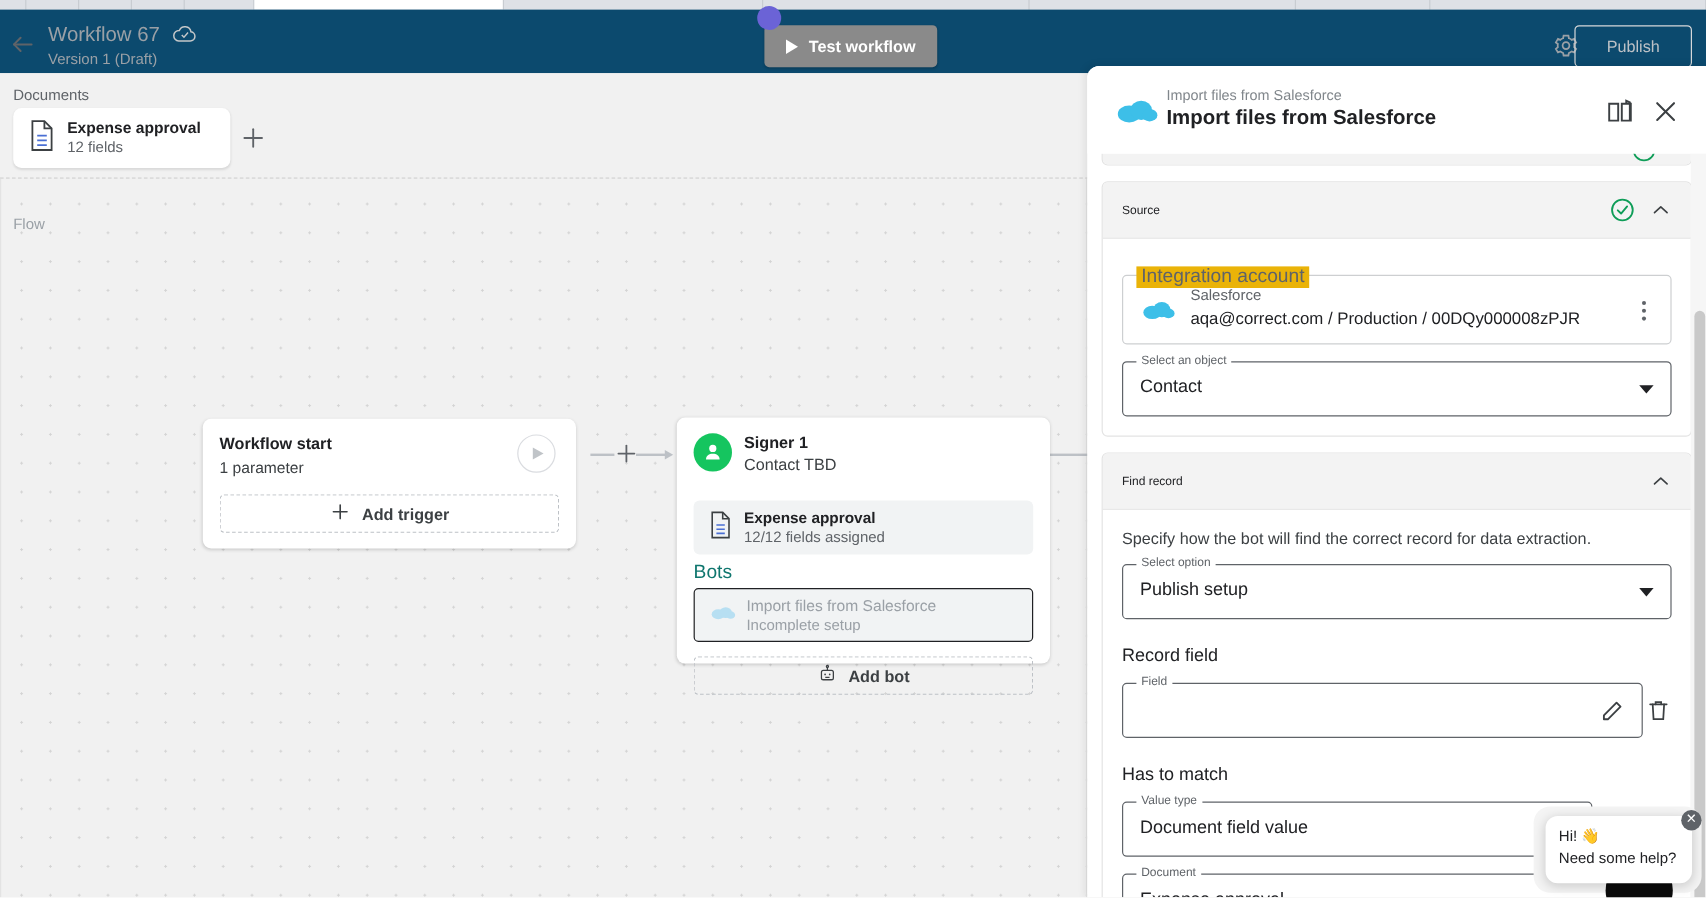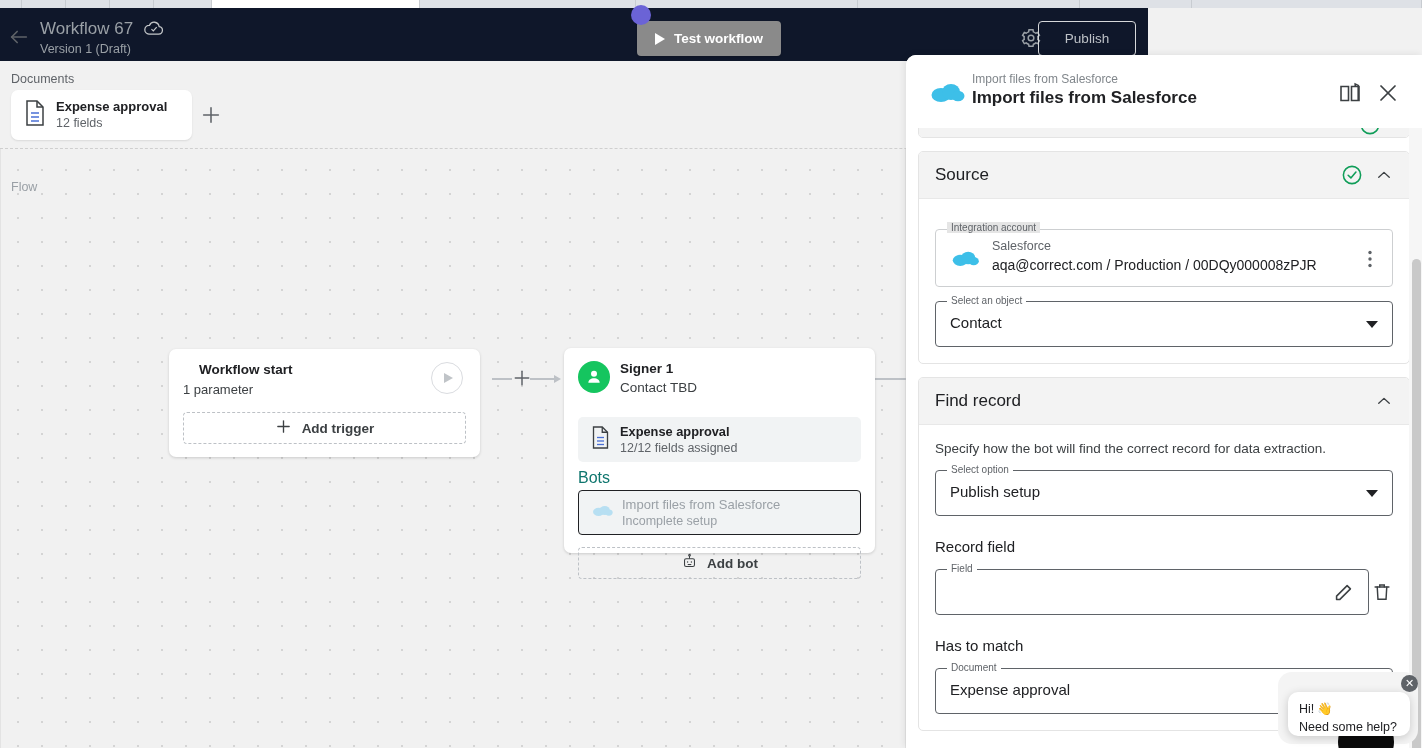--- a/index.html
+++ b/index.html
@@ -10,22 +10,22 @@
     background: #ffffff;
   }
   #app { position: relative; width: 1422px; height: 748px; background: #f1f1f1; overflow: hidden; }
 
   
   .browser-strip { position:absolute; top:0; left:0; width:1422px; height:8px; background:#dee1e6; display:flex; }
   .browser-strip .tab { height:8px; border-right:1px solid #c8ccd1; }
 
   
   .toolbar {
-    position: absolute; top: 8px; left: 0; width: 1148px; height: 53px;
-    background: #0f172a;
+    position: absolute; top: 8px; left: 0; width: 1422px; height: 53px;
+    background: #0c4a6e;
   }
   .back-arrow {
     position:absolute; left:8px; top:18px; width:22px; height:22px;
     color:#5f6368; cursor:pointer;
   }
   .wf-title-wrap { position:absolute; left:40px; top:11px; }
   .wf-title { font-size:17px; color:#9aa0a6; font-weight:400; line-height:20px; display:flex; align-items:center; gap:10px;}
   .cloud-ico { width:22px; height:16px; color:#c4c7c9; display:inline-block; }
   .wf-sub { font-size:12.5px; color:#9aa0a6; line-height:16px; margin-top:2px; }
 
@@ -73,21 +73,21 @@
     overflow:hidden;
   }
   .flow-label { position:absolute; left:11px; top:31px; font-size:12.5px; color:#9aa0a6; }
   .canvas-vline { position:absolute; top:0; width:1px; height:599px; background:#e3e3e3; }
 
   
   .node-start {
     position:absolute; left:169px; top:200px; width:311px; height:108px;
     background:#fff; border-radius:7px; box-shadow:0 1px 3px rgba(0,0,0,0.16);
   }
-  .node-start .h1 { position:absolute; left:30px; top:13px; font-size:13.5px; font-weight:700; color:#202124; }
+  .node-start .h1 { position:absolute; left:14px; top:13px; font-size:13.5px; font-weight:700; color:#202124; }
   .node-start .h2 { position:absolute; left:14px; top:33px; font-size:13px; color:#3c4043; }
   .play-circle {
     position:absolute; right:17px; top:13px; width:32px; height:32px;
     border:1px solid #dadce0; border-radius:50%; display:flex; align-items:center; justify-content:center;
     cursor:pointer;
   }
   .play-circle i { width:0;height:0;border-left:9px solid #c0c4c8;border-top:5.5px solid transparent;border-bottom:5.5px solid transparent; margin-left:3px;}
   .add-trigger {
     position:absolute; left:14px; top:63px; width:283px; height:32px;
     border:1px dashed #bdc1c6; border-radius:4px;
@@ -147,59 +147,59 @@
   .panel-sub { position:absolute; left:66px; top:17px; font-size:12px; color:#80868b; }
   .panel-title { position:absolute; left:66px; top:33px; font-size:17px; font-weight:700; color:#202124; }
   .book-ico { position:absolute; right:60px; top:26px; width:24px;height:24px;color:#3c4043;cursor:pointer;}
   .close-ico { position:absolute; right:22px; top:26px; width:24px;height:24px;color:#3c4043;cursor:pointer;}
 
   .panel-body { position:absolute; left:0; top:73px; width:516px; height:620px; overflow:hidden; }
   .pb-inner { position:absolute; left:0; top:-16px; width:516px; }
 
   .sect { margin:0 12px 13px 12px; border:1px solid #e4e4e4; border-radius:5px; background:#fff; overflow:hidden; }
   .sect-head { height:47px; background:#f3f3f3; display:flex; align-items:center; padding:0 16px; border-bottom:1px solid #e8e8e8; cursor:pointer; }
-  .sect-head .ttl { font-size:17px; color:#202124; flex:1; }
+  .sect-head .ttl { font-size:10px; color:#202124; flex:1; }
   .chk { width:22px;height:22px;margin-right:12px; }
   .chev { width:18px;height:18px;color:#3c4043; }
   .sect-body { padding:16px; }
 
   .outl {
     position:relative; border:1px solid #5f6368; border-radius:4px;
     height:46px; margin-top:14px; background:#fff;
   }
   .outl > .lbl {
     position:absolute; left:11px; top:-8px; background:#fff; padding:0 4px;
     font-size:10px; color:#5f6368; line-height:14px;
   }
   .outl > .val { position:absolute; left:14px; top:12px; font-size:15px; color:#202124; }
   .caret { position:absolute; right:14px; top:19px; width:0;height:0;
     border-left:6px solid transparent;border-right:6px solid transparent;border-top:7px solid #202124; }
 
   .acct-box { position:relative; border:1px solid #cdcfd1; border-radius:4px; height:58px; margin-top:14px; }
-  .acct-box > .lbl { position:absolute; left:11px; top:-8px; background:#e5e5e5; padding:0 4px; font-size:10px; color:#5f6368; }
+  .acct-box > .lbl { position:absolute; left:11px; top:-8px; background:#eab308; padding:0 4px; font-size:16px; color:#5f6368; }
   .acct-logo { position:absolute; left:14px; top:17px; width:30px; height:22px; }
   .acct-t1 { position:absolute; left:56px; top:9px; font-size:12.5px; color:#5f6368; }
   .acct-t2 { position:absolute; left:56px; top:27px; font-size:14px; color:#202124; }
   .kebab { position:absolute; right:12px; top:17px; width:20px; height:24px; cursor:pointer; }
 
   .hint { font-size:13.5px; color:#3c4043; margin-bottom:2px; }
   .subhead { font-size:15px; color:#202124; margin-top:22px; }
 
   .field-row { display:flex; align-items:center; gap:2px; }
   .field-row .outl { flex:1; }
   .pencil { position:absolute; right:14px; top:12px; width:22px;height:22px;color:#3c4043;cursor:pointer;}
   .trash { width:22px;height:22px;color:#3c4043;cursor:pointer; margin-top:14px; }
 
   
   .scrollbar-track { position:absolute; right:0; top:66px; width:13px; height:682px; background:#f6f6f6; }
   .scrollbar-thumb { position:absolute; right:1.5px; top:138px; width:9px; height:528px; background:#c9c9c9; border-radius:5px; }
 
   
   .chat-bubble {
-    position:absolute; right:12px; bottom:12px; width:122px; height:44px;
+    position:absolute; right:12px; bottom:12px; width:122px; height:56px;
     background:#fff; border-radius:10px; box-shadow:0 2px 10px rgba(0,0,0,0.18);
     padding:8px 11px; z-index:60;
   }
   .chat-bubble div { font-size:12.5px; color:#202124; line-height:18px; }
   .chat-close {
     position:absolute; right:4px; bottom:56px; width:17px; height:17px; border-radius:50%;
     background:#5f6368; color:#fff; font-size:11px; line-height:17px; text-align:center; cursor:pointer; z-index:61;
   }
   .chat-launcher {
     position:absolute; right:28px; bottom:-22px; width:56px; height:56px; border-radius:50%;
@@ -504,20 +504,25 @@
                 <svg viewBox="0 0 24 24" fill="none" stroke="currentColor" stroke-width="1.6" stroke-linecap="round">
                     <polyline points="4.5,6.5 19.5,6.5"></polyline>
                     <path d="M6.8 6.5 7.6 20h8.8l.8-13.5"></path>
                     <path d="M9.5 6.5V4.4h5v2.1"></path>
                   </svg>
               </span>
             </div>
 
             <div class="subhead">Has to match</div>
 
+            <div class="outl" style="width:392px">
+              <span class="lbl">Value type</span>
+              <span class="val">Document field value</span>
+              <span class="caret"></span>
+            </div>
 
             <div class="outl">
               <span class="lbl">Document</span>
               <span class="val">Expense approval</span>
             </div>
 
           </div>
         </div>
 
       </div>

